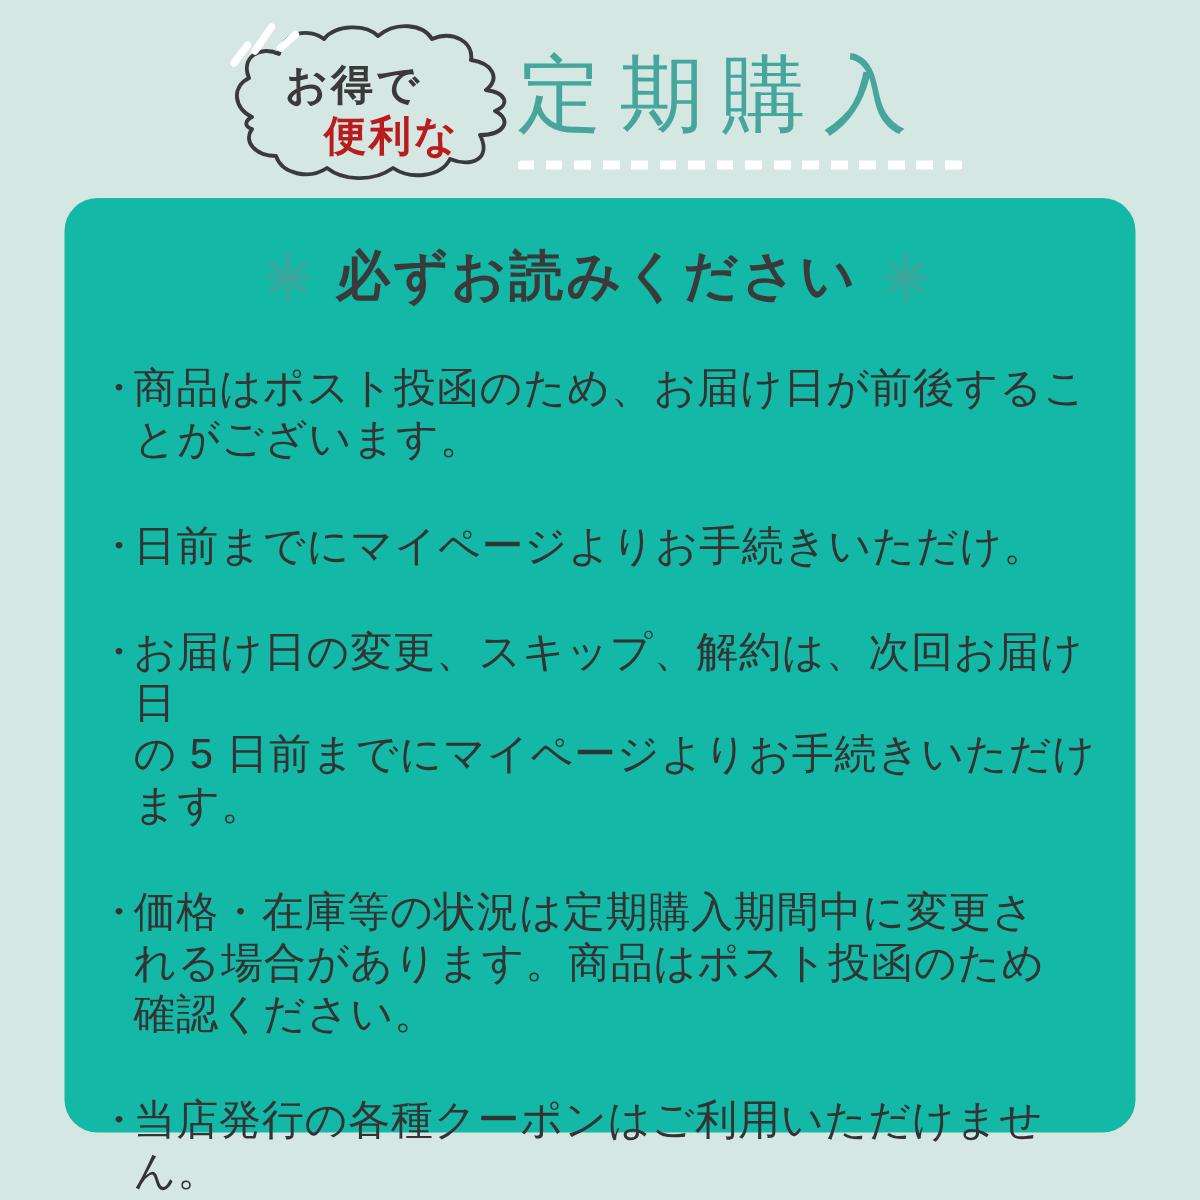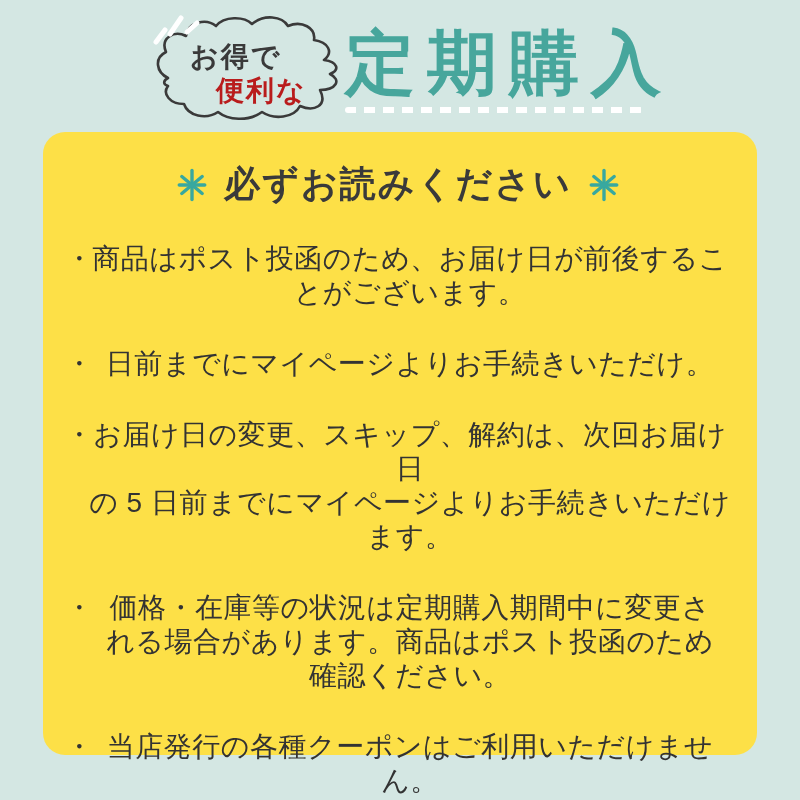--- a/index.html
+++ b/index.html
@@ -24,36 +24,35 @@
     white-space: nowrap;
   }
   .bubble-text2 {
     position: absolute; left: 64px; top: 58px;
     font-size: 28px; font-weight: 700; letter-spacing: 2px; color: #b91c1c;
     white-space: nowrap;
   }
 
   .header-title {
     position: absolute; left: 345px; top: 24px;
-    font-size: 70px; line-height: 78px; font-weight: 700;
+    font-size: 56px; line-height: 78px; font-weight: 400;
     letter-spacing: 12px; color: #47a69c; white-space: nowrap;
   }
   .dotted-underline {
     position: absolute; left: 345px; top: 107px;
     width: 298px; height: 6px; border-radius: 3px;
     background: repeating-linear-gradient(90deg, #ffffff 0 11px, rgba(255,255,255,0) 11px 19px);
   }
 
   
   .card {
     position: absolute; left: 43px; top: 132px;
     width: 714px; height: 623px;
-    background: #fde047; border-radius: 22px;
+    background: #14b8a6; border-radius: 22px;
     padding: 28px 26px 0 22px;
-    text-align: center;
   }
   .card-title-row {
     display: flex; align-items: center; justify-content: center;
     gap: 15px; margin-bottom: 33px;
   }
   .card-title {
     font-size: 36px; font-weight: 700; letter-spacing: 2px; color: #3a3a3a;
     white-space: nowrap;
   }
   .sparkle { width: 34px; height: 36px; flex: 0 0 auto; }

